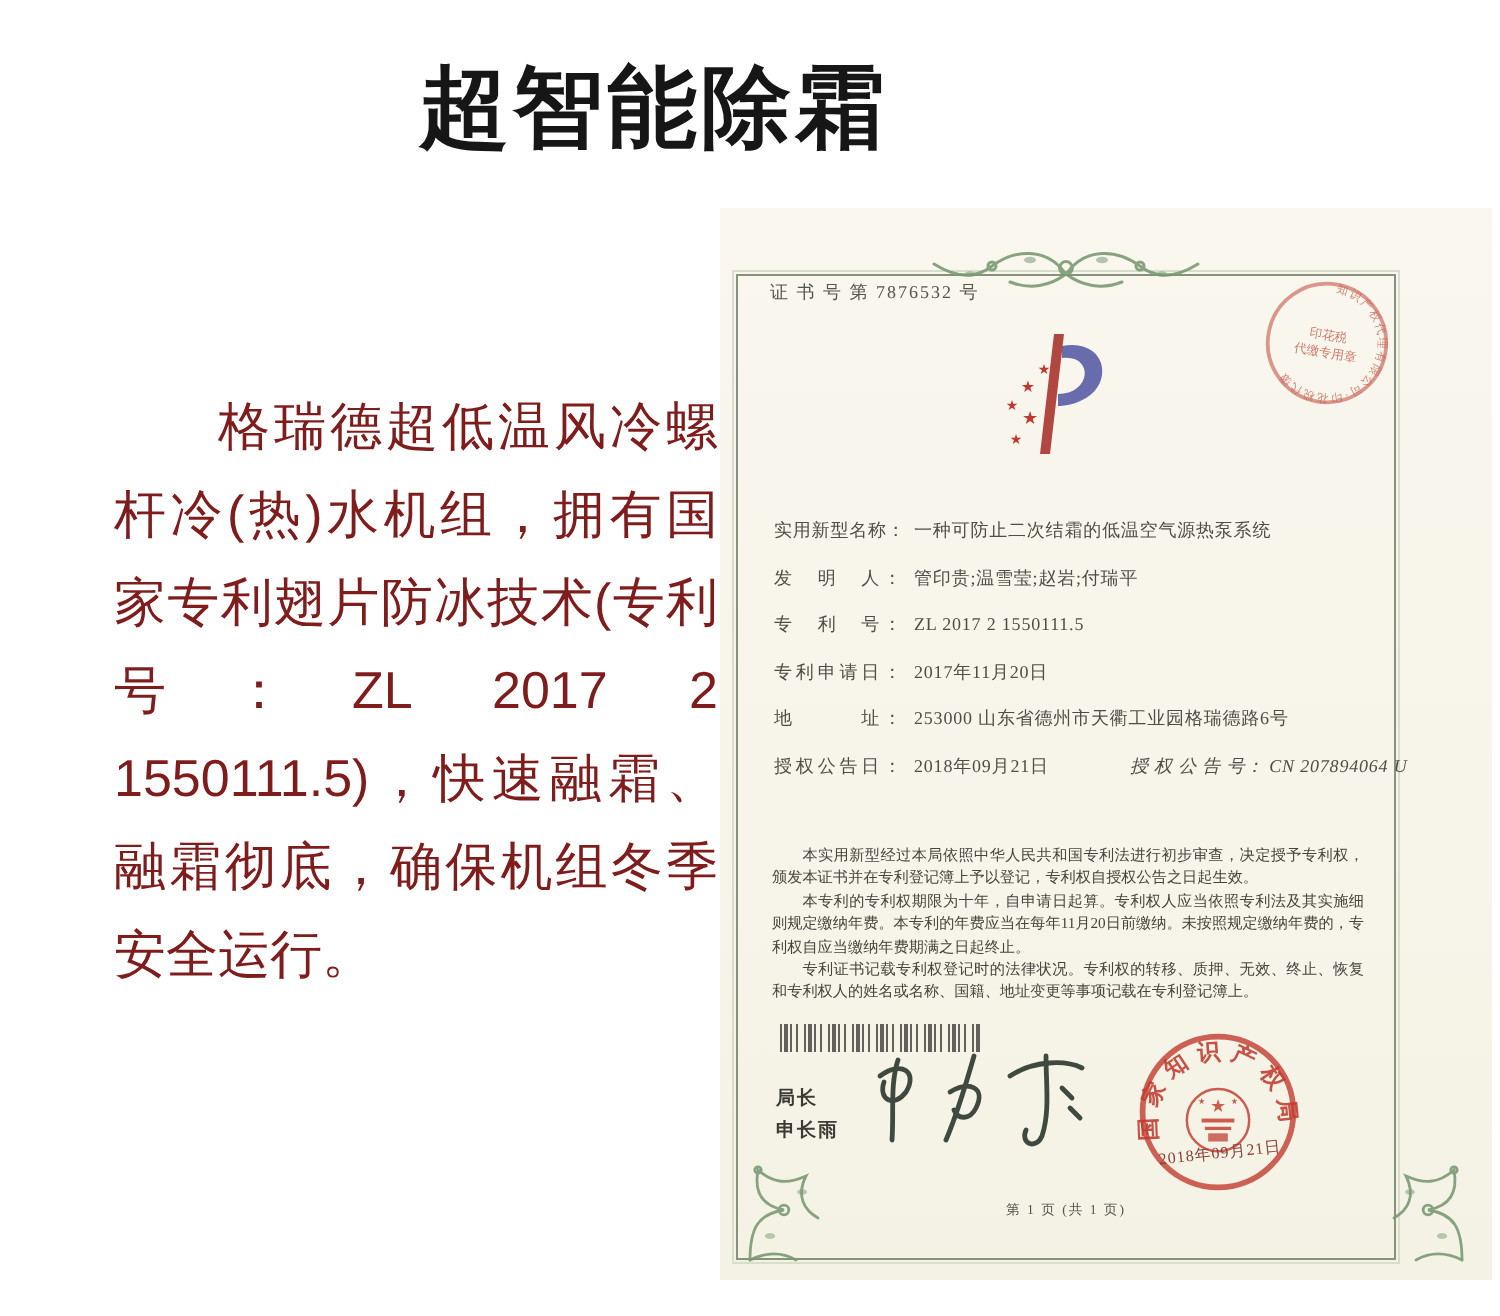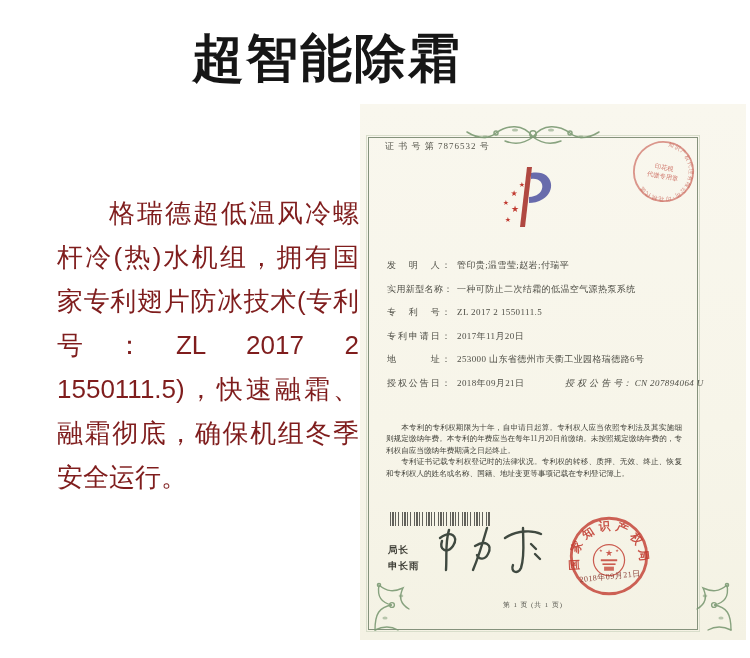--- a/index.html
+++ b/index.html
@@ -4,21 +4,21 @@
 <style>
   * { margin:0; padding:0; box-sizing:border-box; }
   html,body { background:#ffffff; }
   #stage {
     position:relative; width:750px; height:658px; overflow:hidden;
     background:#ffffff; font-family:"Liberation Sans","DejaVu Sans",sans-serif;
   }
   
   .page-title {
     position:absolute; top:24px; left:0; width:654px;
-    text-align:center; font-size:52px; font-weight:800; letter-spacing:2px;
+    text-align:center; font-size:45px; font-weight:800; letter-spacing:2px;
     color:#161616;
   }
   
   .intro {
     position:absolute; top:191px; left:57px; width:302px;
     font-size:26px; line-height:44px; color:#7f1d1d;
     text-align:justify; text-justify:inter-character; text-indent:2em;
   }
   
   .cert {
@@ -145,26 +145,26 @@
         <text x="16" y="32" font-size="8">★</text>
         <text x="8" y="41" font-size="7">★</text>
         <text x="17" y="48" font-size="9">★</text>
         <text x="10" y="58" font-size="7">★</text>
       </g>
     </svg>
 
 
     <div class="fields">
       <div class="frow">
+        <span class="flabel">实用新型名称：</span>
+        <span class="fvalue">一种可防止二次结霜的低温空气源热泵系统</span>
+      </div>
+      <div class="frow">
         <span class="flabel">发　明　人：</span>
         <span class="fvalue">管印贵;温雪莹;赵岩;付瑞平</span>
-      </div>
-      <div class="frow">
-        <span class="flabel">实用新型名称：</span>
-        <span class="fvalue">一种可防止二次结霜的低温空气源热泵系统</span>
       </div>
       <div class="frow">
         <span class="flabel">专　利　号：</span>
         <span class="fvalue">ZL 2017 2 1550111.5</span>
       </div>
       <div class="frow">
         <span class="flabel">专利申请日：</span>
         <span class="fvalue">2017年11月20日</span>
       </div>
       <div class="frow">
@@ -175,20 +175,21 @@
         <span class="flabel">授权公告日：</span>
         <span class="fvalue">2018年09月21日</span>
         <span class="grant-right">
           <span>授 权 公 告 号：</span>
           <span>CN 207894064 U</span>
         </span>
       </div>
     </div>
 
     <div class="fineprint">
+      <p>本实用新型经过本局依照中华人民共和国专利法进行初步审查，决定授予专利权，颁发本证书并在专利登记簿上予以登记，专利权自授权公告之日起生效。</p>
       <p>本专利的专利权期限为十年，自申请日起算。专利权人应当依照专利法及其实施细则规定缴纳年费。本专利的年费应当在每年11月20日前缴纳。未按照规定缴纳年费的，专利权自应当缴纳年费期满之日起终止。</p>
       <p>专利证书记载专利权登记时的法律状况。专利权的转移、质押、无效、终止、恢复和专利权人的姓名或名称、国籍、地址变更等事项记载在专利登记簿上。</p>
     </div>
 
     <div class="barcode"></div>
 
     <div class="director">
       <div>局长</div>
       <div>申长雨</div>
     </div>

